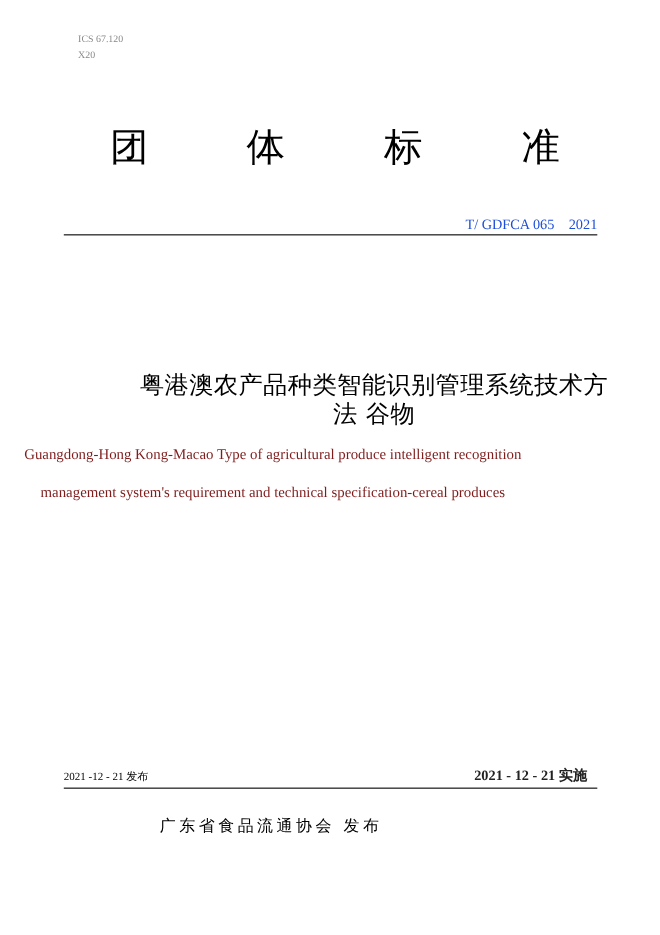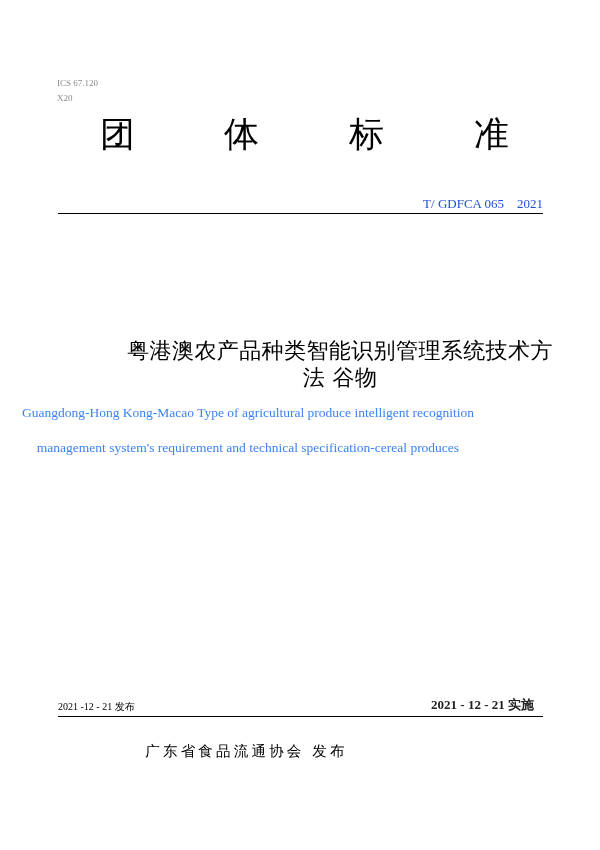--- a/index.html
+++ b/index.html
@@ -16,27 +16,26 @@
       color: #000;
     }
     .page {
       position: absolute;
       left: 0; top: 0;
       width: 600px; height: 850px;
       background: #fff;
     }
     .ics-block {
       position: absolute;
-      left: 57px;
+      left: 71px;
       top: 28px;
       font-size: 9px;
       line-height: 15px;
       color: #8a8a8a;
       font-family: "Liberation Serif", serif;
-      margin-top: 48px;
     }
     .ics-block div { white-space: nowrap; }
 
     .big-heading {
       position: absolute;
       left: 0;
       top: 112px;
       width: 600px;
       height: 44px;
     }
@@ -84,21 +83,21 @@
     .cn-title-2 { top: 365px; }
 
     .en-title {
       position: absolute;
       left: 0;
       width: 496px;
       text-align: center;
       font-size: 13.5px;
       line-height: 16px;
       white-space: nowrap;
-      color: #3b82f6;
+      color: #7f1d1d;
     }
     .en-title-1 { top: 405px; }
     .en-title-2 { top: 440px; }
 
     .date-left {
       position: absolute;
       left: 58px;
       top: 699px;
       font-size: 10px;
       line-height: 16px;

